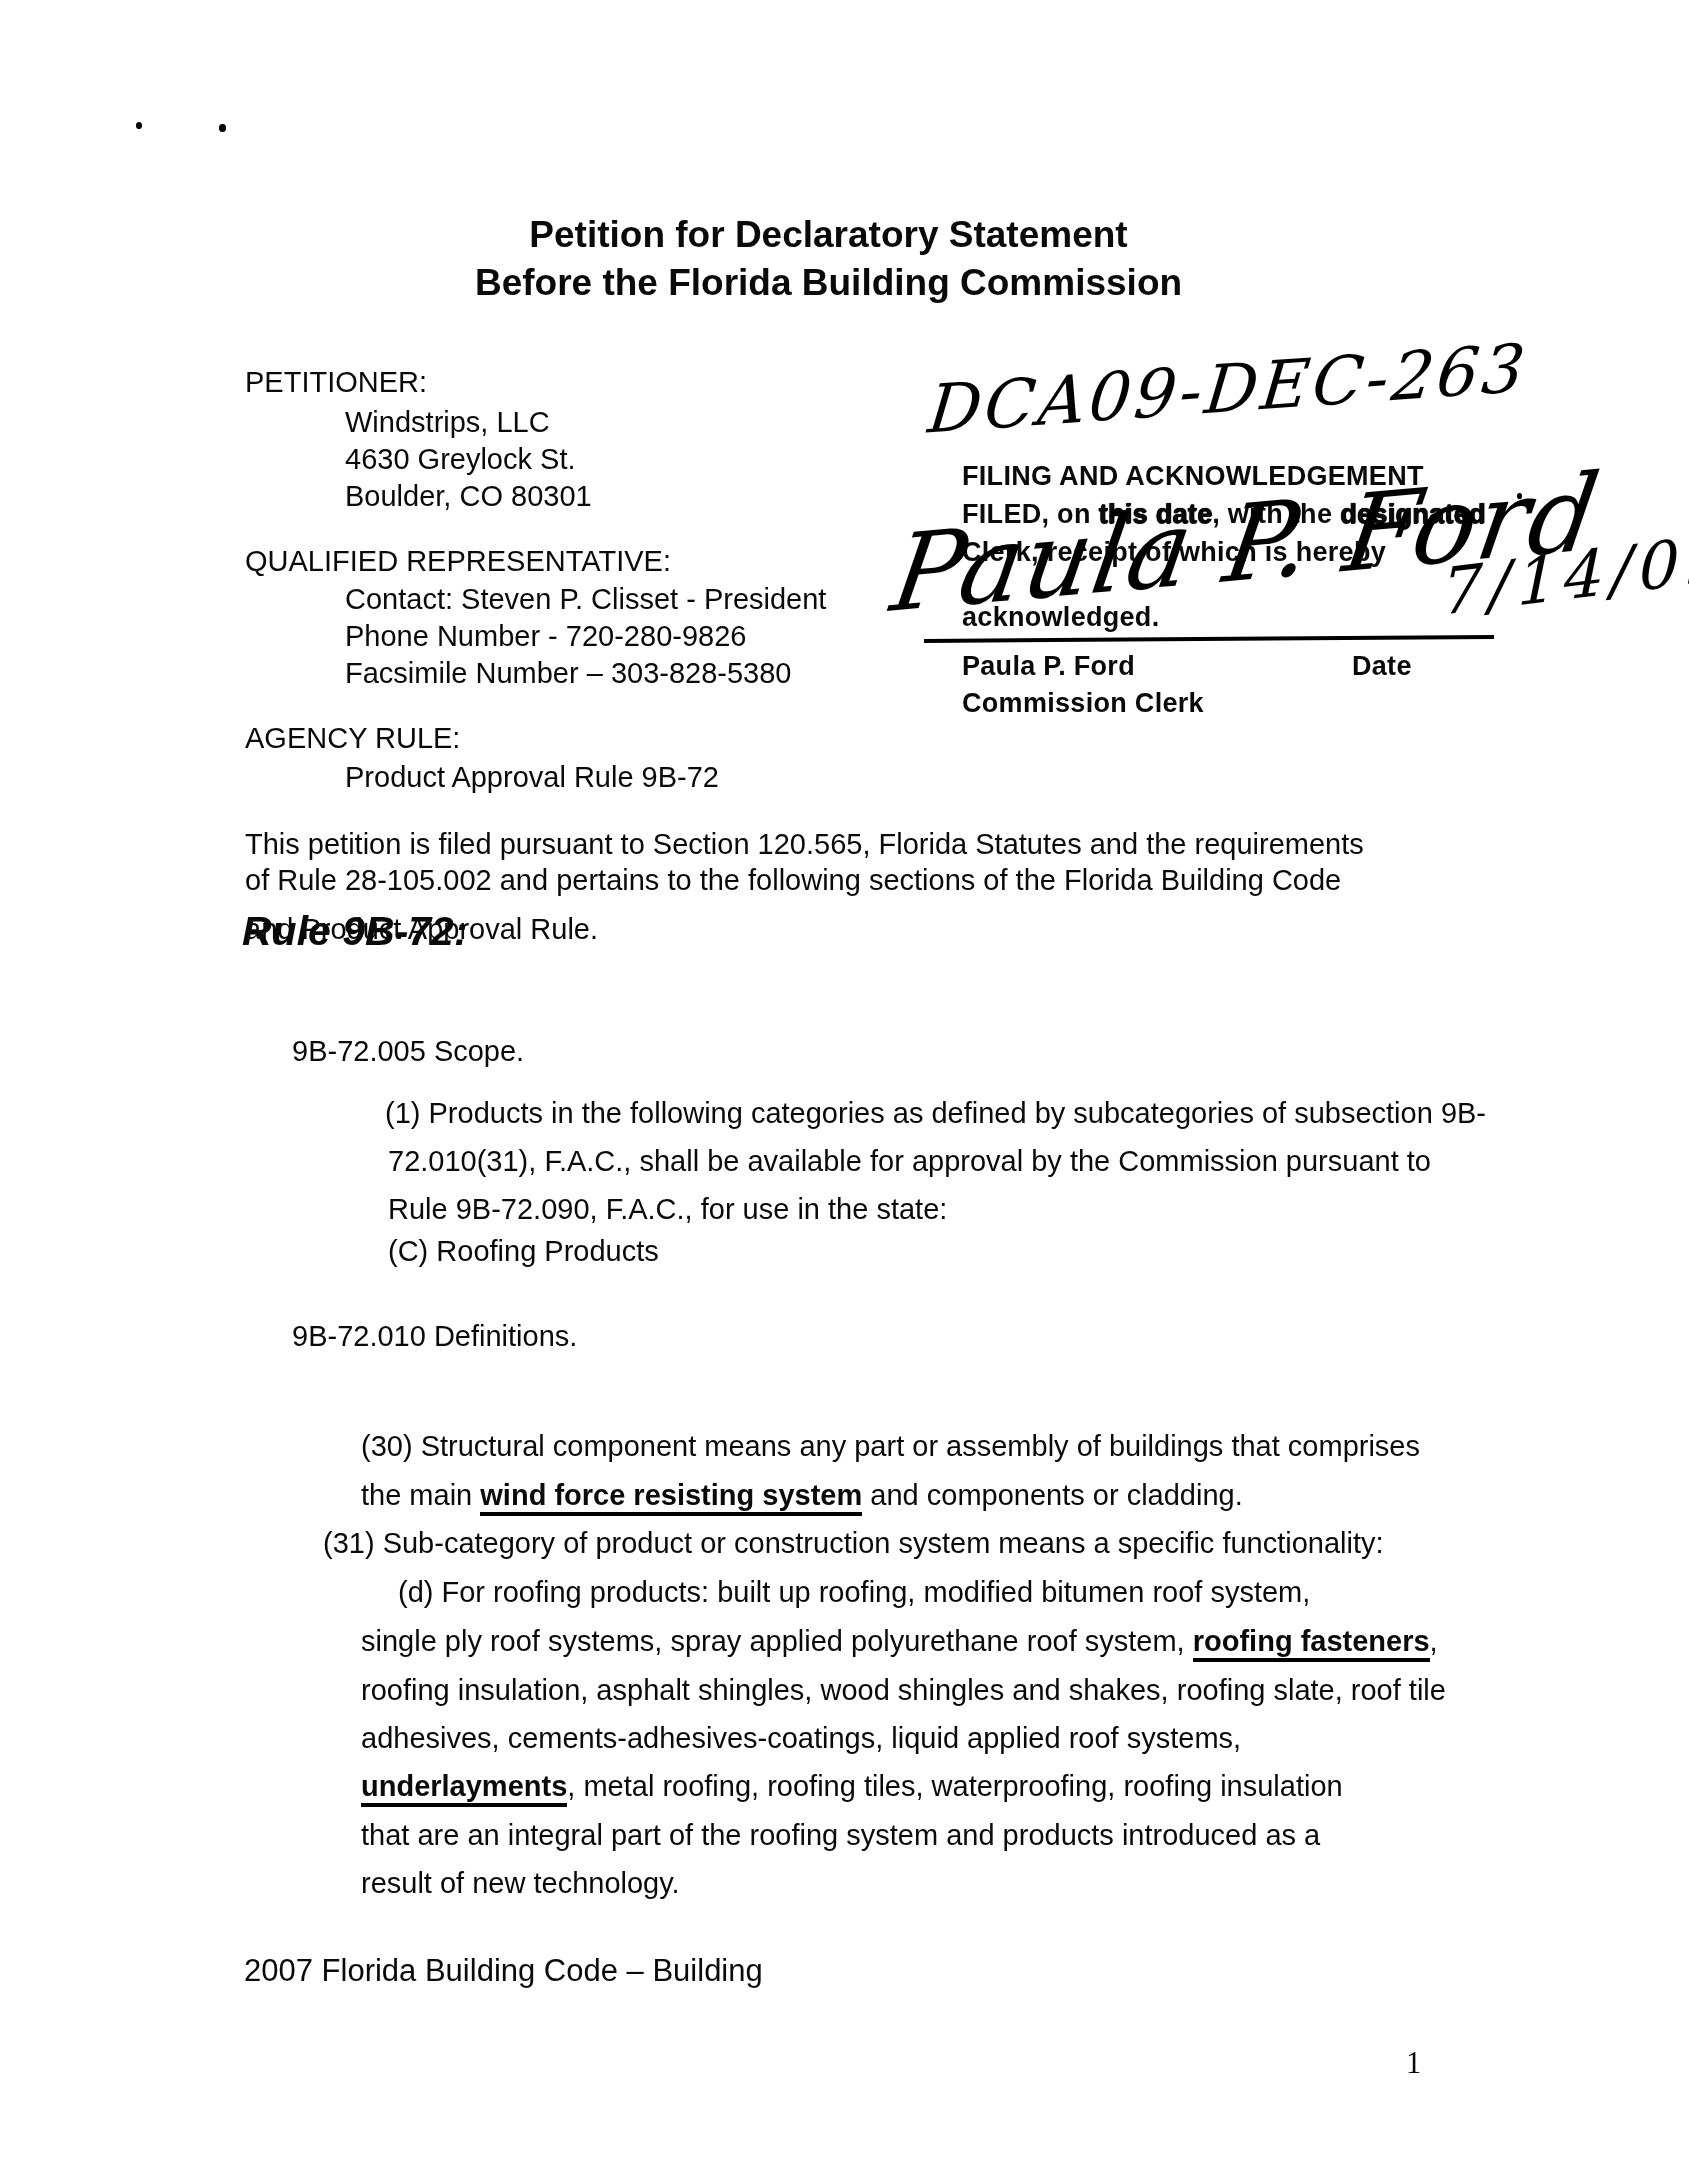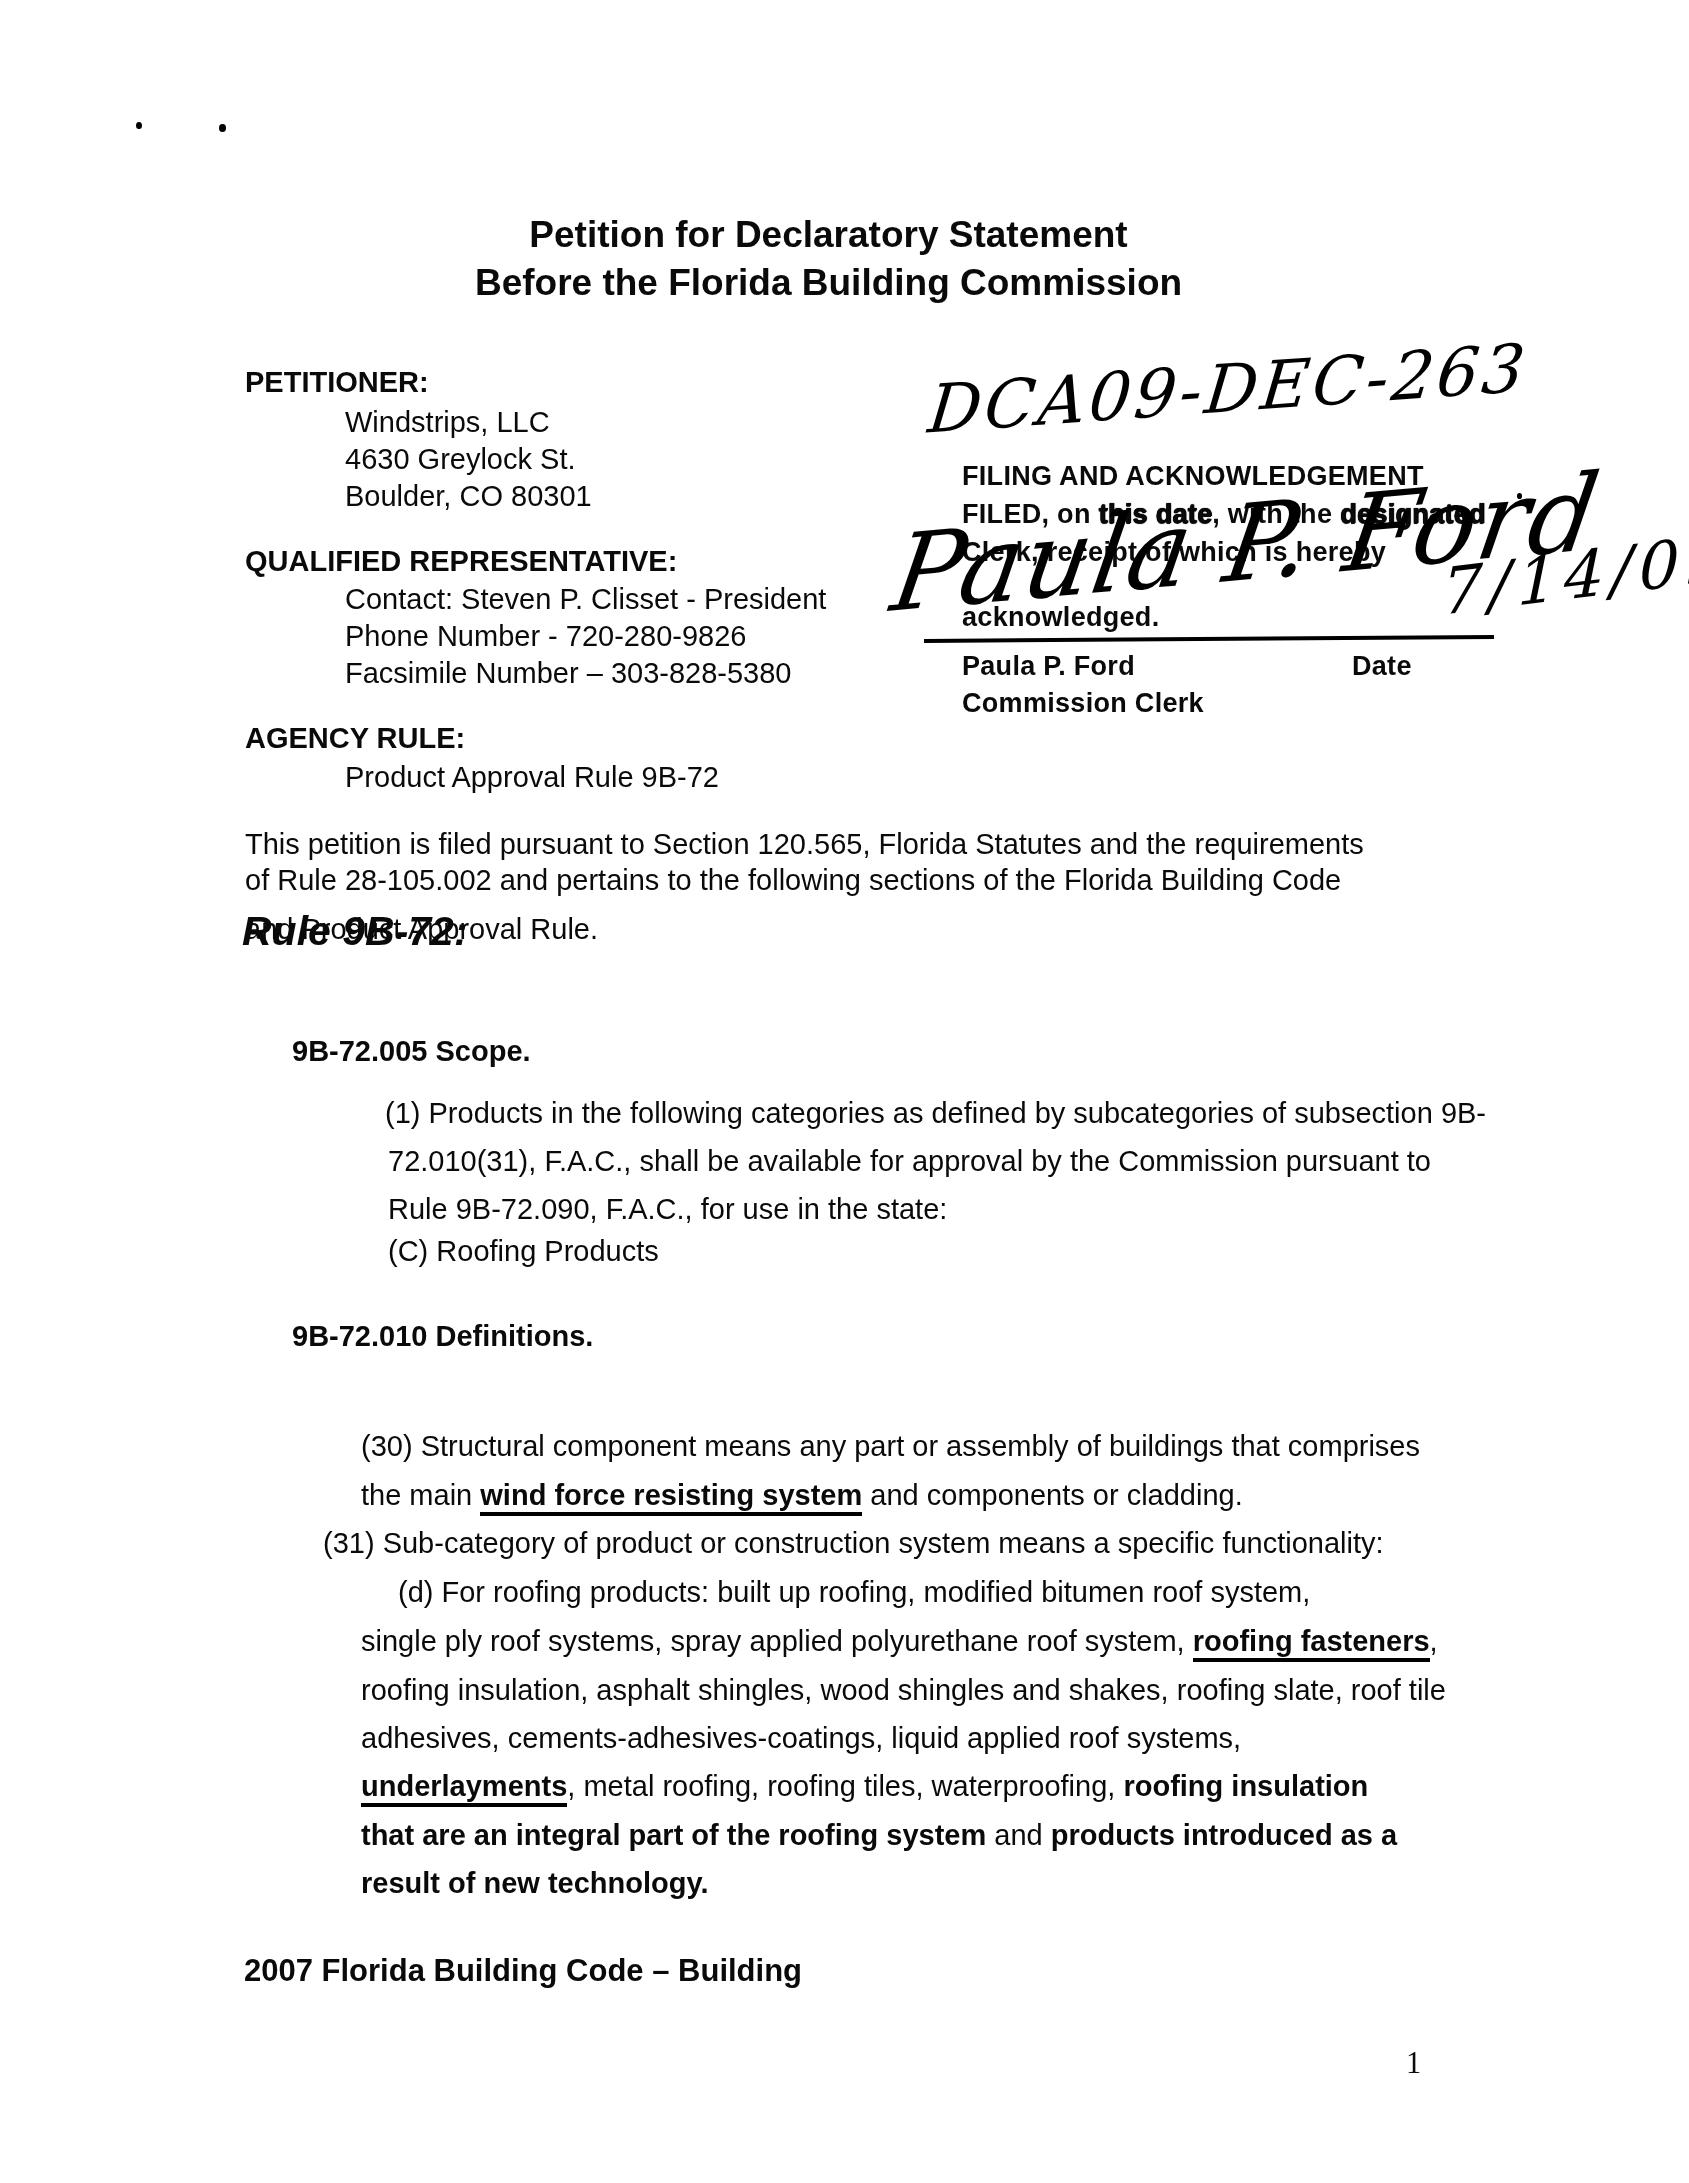--- a/index.html
+++ b/index.html
@@ -5,21 +5,21 @@
   html,body{margin:0;padding:0;background:#888;}
   .page{
     position:relative;
     width:1690px;height:2183px;
     background:#ffffff;color:#0a0a0a;
     font-family:"Liberation Sans",sans-serif;
     font-size:29px;
     overflow:hidden;
   }
   .abs{position:absolute;white-space:nowrap;}
-  .b{font-weight:bold;}
+  .b{font-weight:normal;}
   .bi{font-weight:bold;font-style:italic;}
   .bu{font-weight:bold;border-bottom:4px solid #000;padding-bottom:1.3px;}
   .title-block{
     left:0;top:211px;width:1657px;
     text-align:center;font-size:37px;font-weight:bold;line-height:48px;
   }
   .hand{
     font-family:"DejaVu Serif",serif;font-style:italic;color:#000;
   }
   .case-number{

